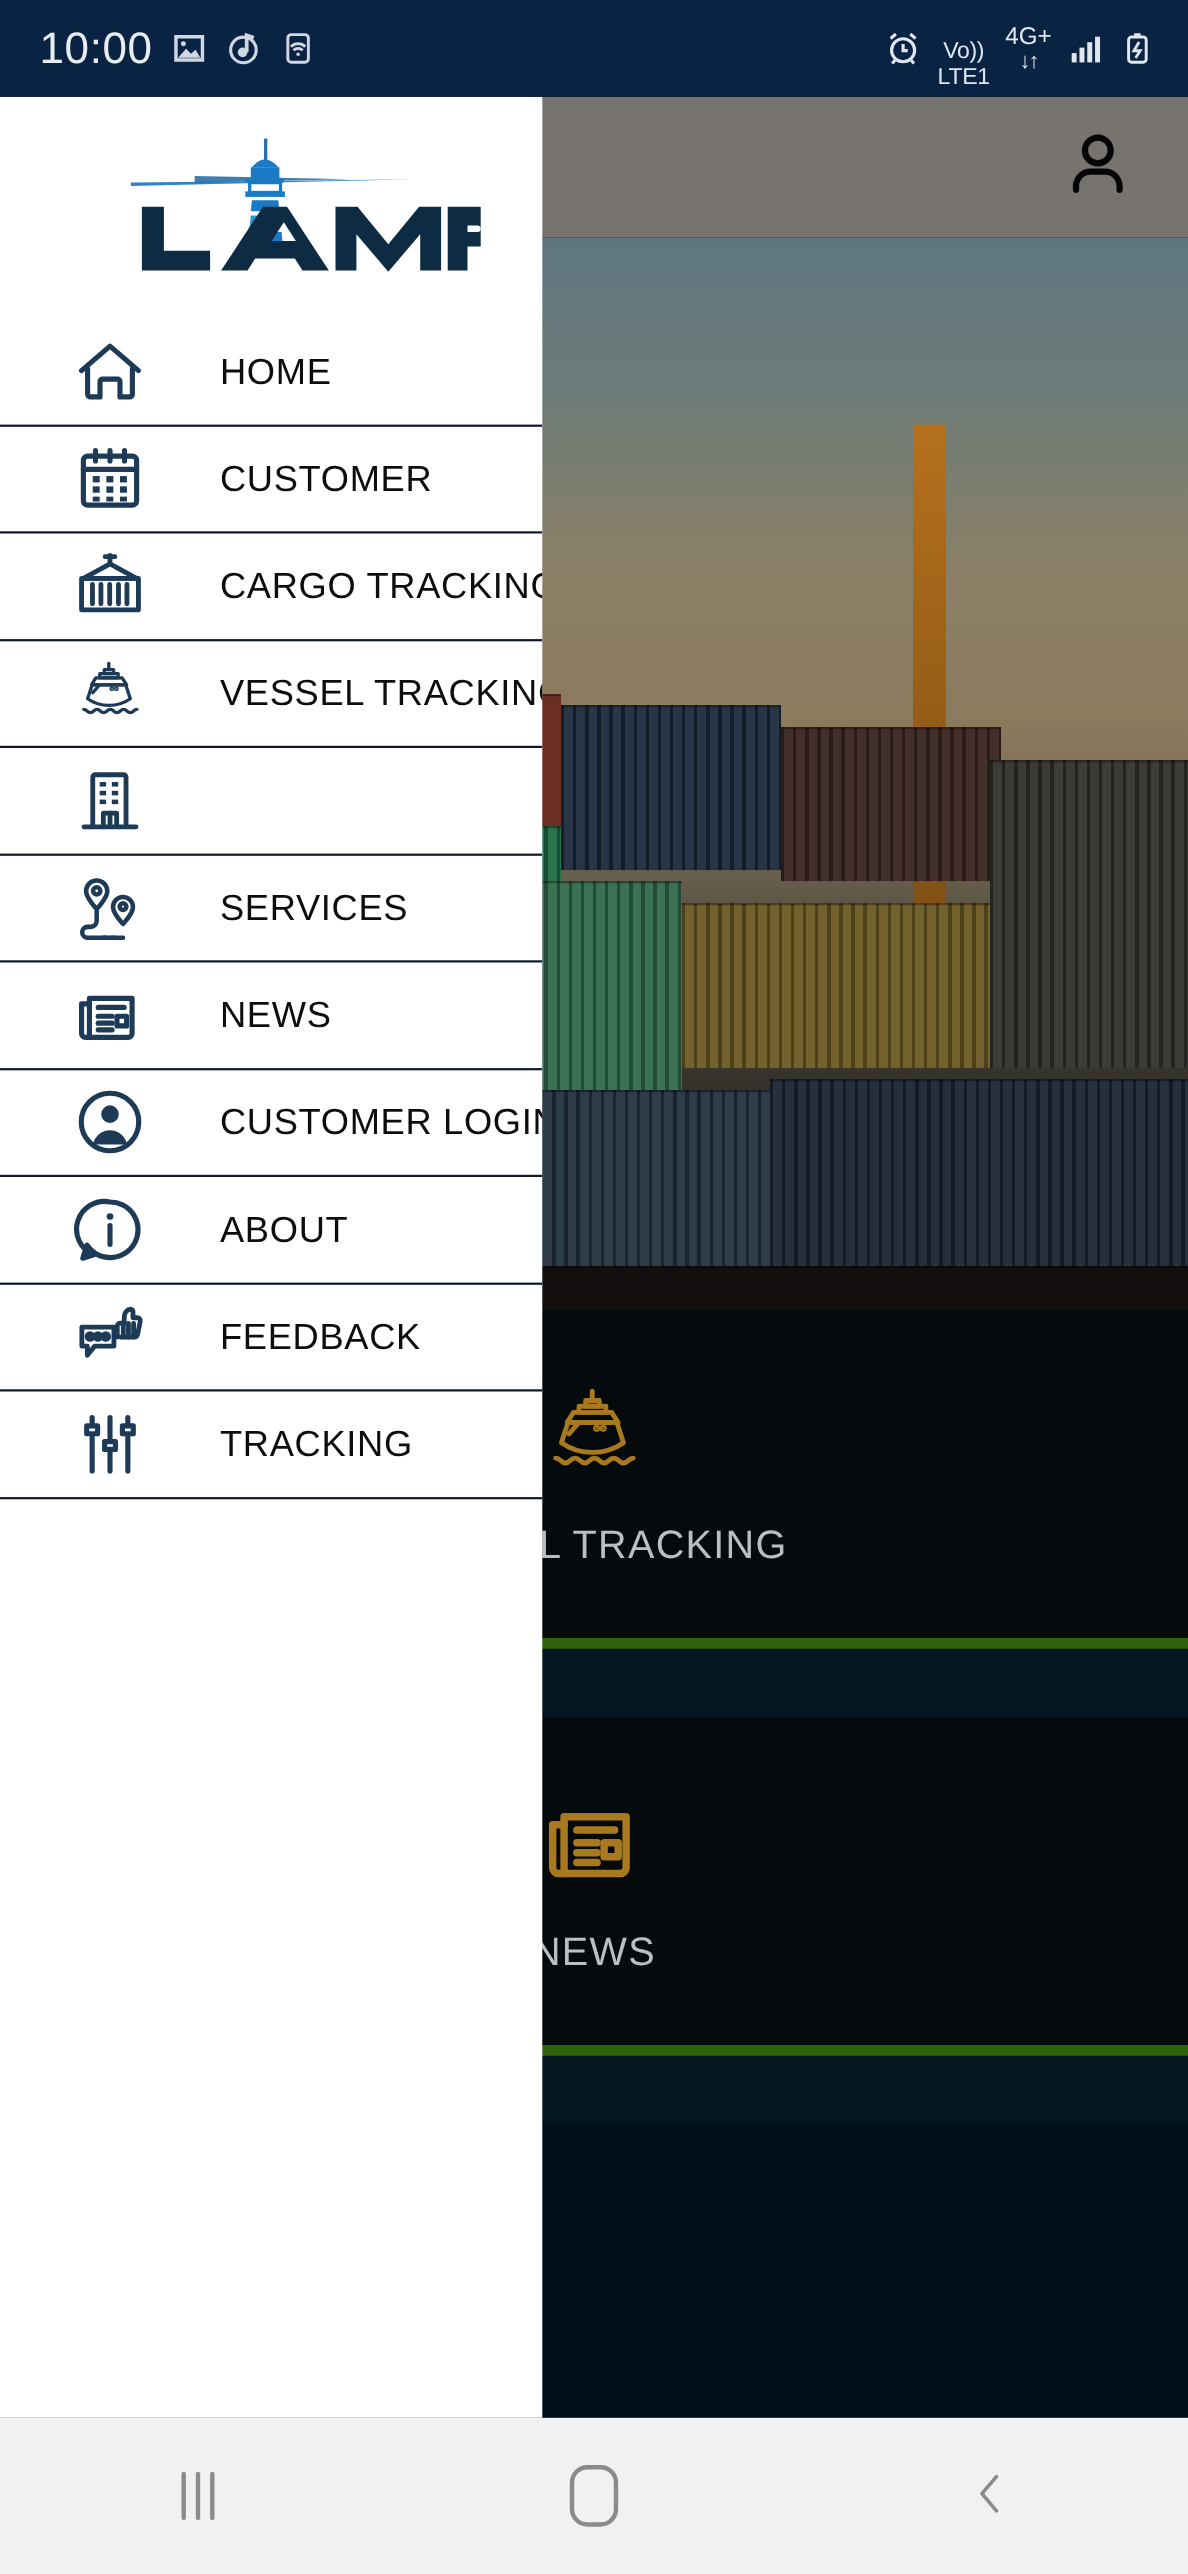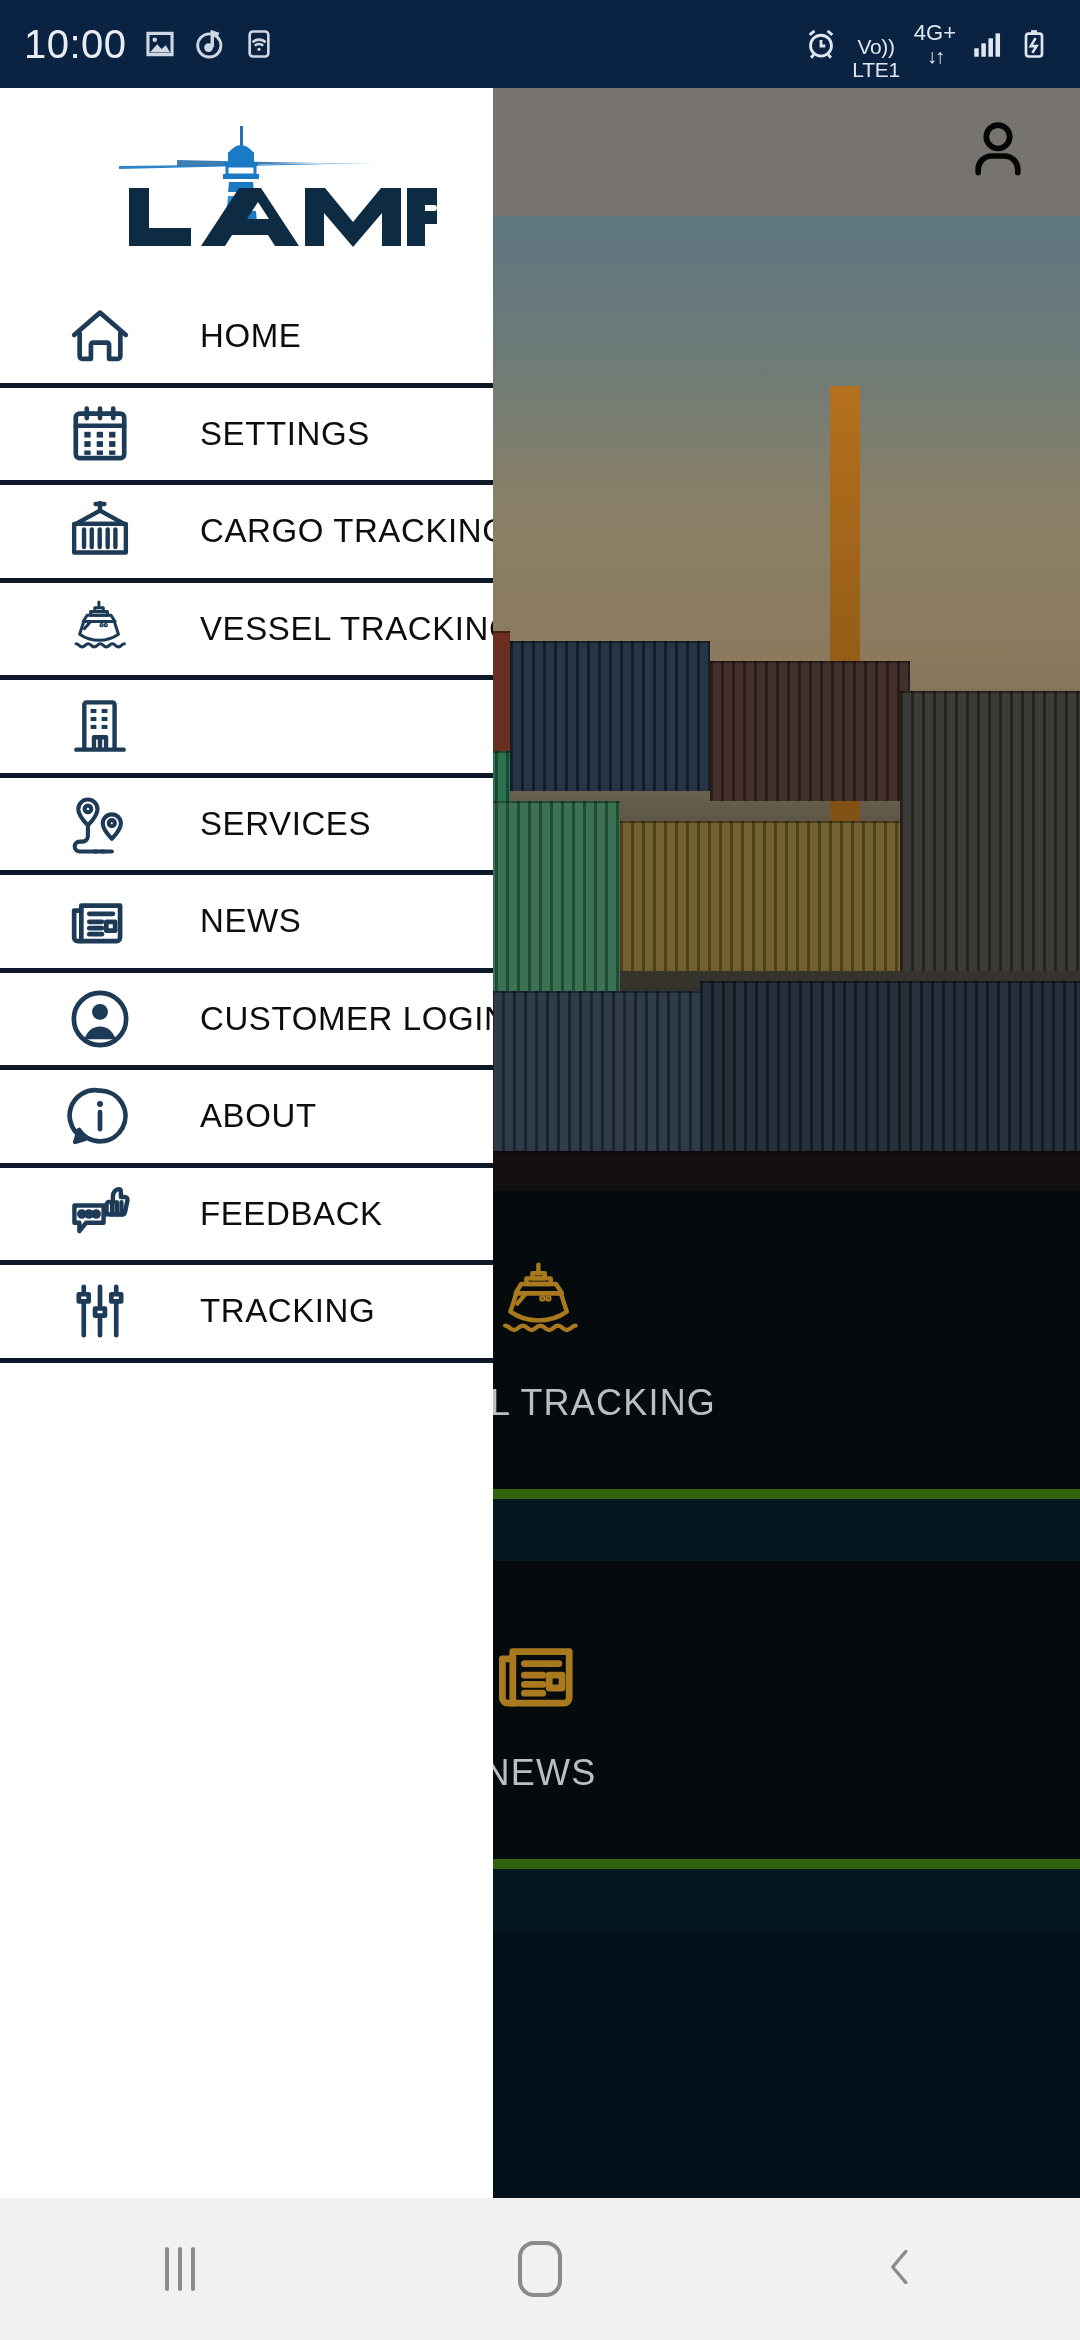--- a/index.html
+++ b/index.html
@@ -8,21 +8,21 @@
     background:#000;
     font-family:"Liberation Sans", sans-serif;
     overflow:hidden;
   }
   #screen { position:relative; width:1080px; height:2340px; overflow:hidden; }
 
   
   #statusbar{
     position:absolute; left:0; top:0; width:1080px; height:88px;
     background:#0a2342; display:flex; align-items:center;
-    padding:0 30px 0 24px; z-index:40;justify-content:center;
+    padding:0 30px 0 36px; z-index:40;justify-content:center;
   }
   #status-left{ display:flex; align-items:center; gap:16px; }
   #clock{ color:#e9edf2; font-size:40px; letter-spacing:.5px; font-weight:400; }
   #status-right{ margin-left:auto; display:flex; align-items:center; gap:14px; }
   .sicon{ display:flex; align-items:center; }
   .volte-stack{ display:flex; flex-direction:column; align-items:center; line-height:1; color:#dfe6ee; }
   .volte-stack .l1{ font-size:21px; letter-spacing:-.3px;margin-top:28px;}
   .volte-stack .l2{ font-size:21px; letter-spacing:-.3px; margin-top:2px;}
   .net-stack{ display:flex; flex-direction:column; align-items:center; line-height:1; color:#dfe6ee; }
   .net-stack .n1{ font-size:22px; }
@@ -73,21 +73,21 @@
   #drawer{
     position:absolute; left:0; top:88px; width:493px; height:2110px;
     background:#ffffff; z-index:20; overflow:hidden;
   }
   #logo-wrap{
     height:202px; display:flex; align-items:center; justify-content:center;
     padding-top:4px;
   }
   .menu-item{
     position:relative; height:97.5px;
-    display:flex; align-items:center; border-bottom:5px solid #0f172a;
+    display:flex; align-items:center; border-bottom:2px solid #0f172a;
   }
   .menu-item .m-icon{
     width:200px; min-width:200px; display:flex; align-items:center; justify-content:center;
   }
   .menu-item .m-label{
     font-size:33px; color:#0d0d0d; letter-spacing:.6px; white-space:nowrap;
   }
 
   
   #navbar{
@@ -231,21 +231,21 @@
               <rect x="15.3" y="11.2" width="2.3" height="2.1"></rect>
             <rect x="6.3" y="14.6" width="2.3" height="2.1"></rect>
               <rect x="10.8" y="14.6" width="2.3" height="2.1"></rect>
               <rect x="15.3" y="14.6" width="2.3" height="2.1"></rect>
             <rect x="6.3" y="18" width="2.3" height="1.6"></rect>
               <rect x="10.8" y="18" width="2.3" height="1.6"></rect>
               <rect x="15.3" y="18" width="2.3" height="1.6"></rect>
           </g>
         </svg>
       </span>
-      <span class="m-label">SETTINGS</span>
+      <span class="m-label">CUSTOMER</span>
     </div>
 
     <div class="menu-item">
       <span class="m-icon">
         <svg width="66" height="66" viewBox="0 0 24 24" fill="none" stroke="#1d3b56" stroke-width="1.6" stroke-linecap="round" stroke-linejoin="round">
           <path d="M12 1.8v2.8"></path>
           <path d="M10.4 2.2h3.2"></path>
           <path d="M12 4.6 3.2 9.4h17.6z"></path>
           <rect x="2.6" y="9.4" width="18.8" height="10.4"></rect>
           <path d="M6.2 11.4v6.4M9 11.4v6.4M11.9 11.4v6.4M14.8 11.4v6.4M17.6 11.4v6.4"></path>

